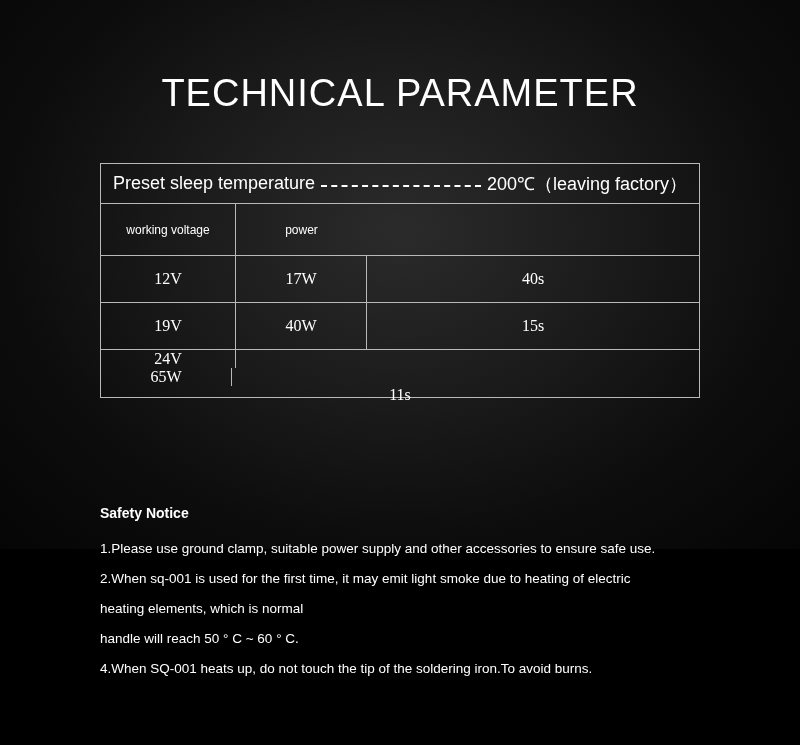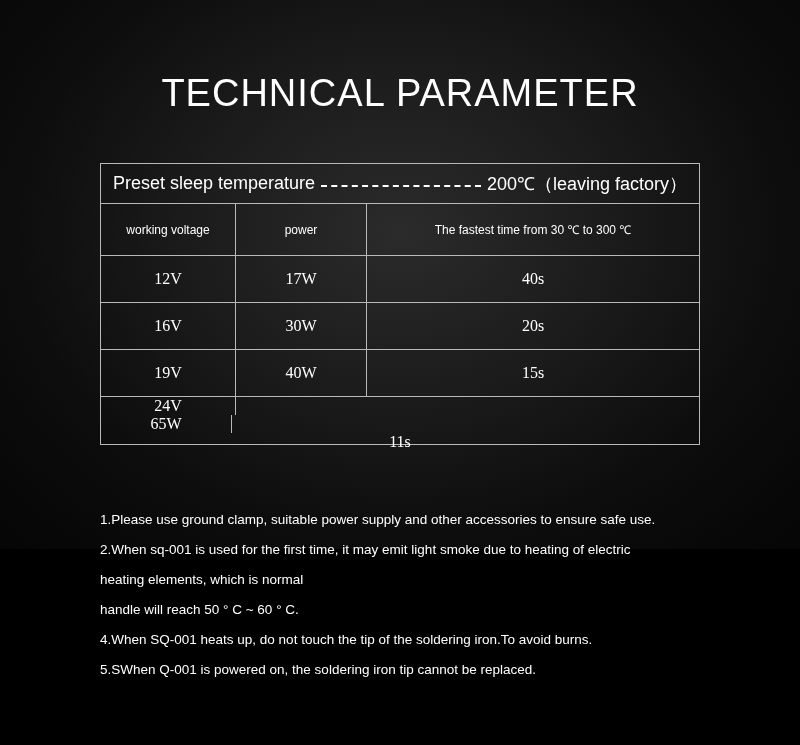--- a/index.html
+++ b/index.html
@@ -127,51 +127,45 @@
 
     <div class="trow preset-row">
       <span class="preset-label big">Preset sleep temperature</span>
       <span class="dots"></span>
       <span class="preset-value">200℃（leaving factory）</span>
     </div>
 
     <div class="trow hdr-row">
       <div class="cell c1">working voltage</div>
       <div class="cell c2">power</div>
-      <div class="cell c3">The fastest time from 30 ℃ to 300 ℃</div>
     </div>
 
     <div class="trow data-row">
       <div class="cell c1">12V</div>
       <div class="cell c2">17W</div>
       <div class="cell c3">40s</div>
     </div>
 
-    <div class="trow data-row">
-      <div class="cell c1">16V</div>
-      <div class="cell c2">30W</div>
-      <div class="cell c3">20s</div>
-    </div>
 
     <div class="trow data-row">
       <div class="cell c1">19V</div>
       <div class="cell c2">40W</div>
       <div class="cell c3">15s</div>
     </div>
 
     <div class="trow data-row">
       <div class="cell c1">24V</div>
       <div class="cell c2">65W</div>
       <div class="cell c3">11s</div>
     </div>
 
   </div>
 
   <div class="safety">
+    <div class="safety-title">Safety Notice</div>
     <div class="safety-item">1.Please use ground clamp, suitable power supply and other accessories to ensure safe use.</div>
     <div class="safety-item">2.When sq-001 is used for the first time, it may emit light smoke due to heating of electric</div>
     <div class="safety-item">heating elements, which is normal</div>
     <div class="safety-item">handle will reach 50 ° C ~ 60 ° C.</div>
     <div class="safety-item">4.When SQ-001 heats up, do not touch the tip of the soldering iron.To avoid burns.</div>
-    <div class="safety-item">5.SWhen Q-001 is powered on, the soldering iron tip cannot be replaced.</div>
   </div>
 
 </div>
 
 </body></html>

